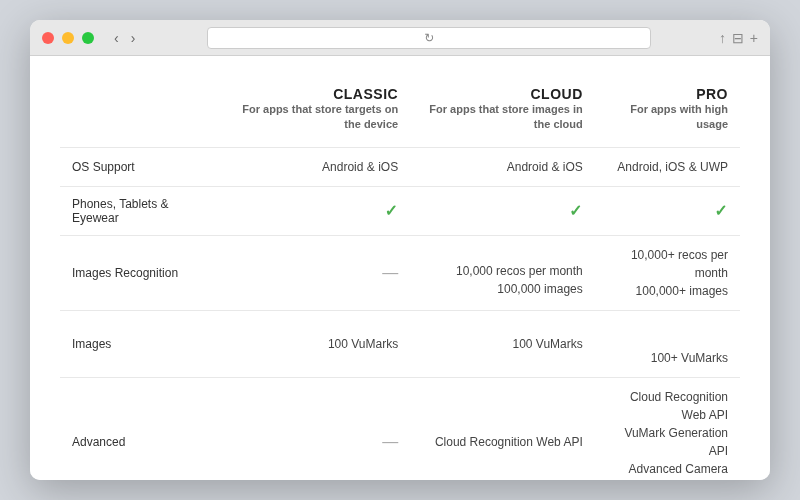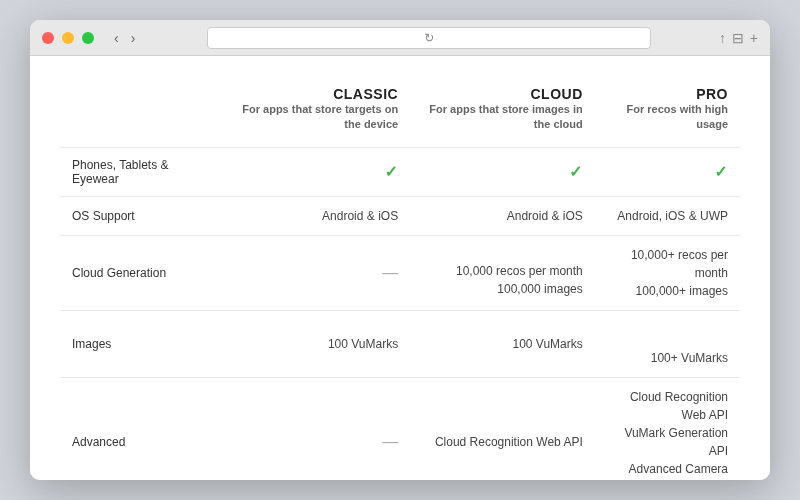--- a/index.html
+++ b/index.html
@@ -193,45 +193,45 @@
           <th>
             <div class="plan-name">CLASSIC</div>
             <div class="plan-desc">For apps that store targets on the device</div>
           </th>
           <th>
             <div class="plan-name">CLOUD</div>
             <div class="plan-desc">For apps that store images in the cloud</div>
           </th>
           <th>
             <div class="plan-name">PRO</div>
-            <div class="plan-desc">For recos with high usage</div>
+            <div class="plan-desc">For apps with high usage</div>
           </th>
         </tr>
       </thead>
       <tbody id="features-body">
           <tr>
+            <td>OS Support</td>
+            <td>
+              <div class="cell-text" style="white-space: pre-line;">Android &amp; iOS</div>
+            </td>
+            <td>
+              <div class="cell-text" style="white-space: pre-line;">Android &amp; iOS</div>
+            </td>
+            <td>
+              <div class="cell-text" style="white-space: pre-line;">Android, iOS &amp; UWP</div>
+            </td>
+          </tr>
+          <tr>
             <td>Phones, Tablets &amp; Eyewear</td>
             <td><span class="check">✓</span></td>
             <td><span class="check">✓</span></td>
             <td><span class="check">✓</span></td>
           </tr>
           <tr>
-            <td>OS Support</td>
-            <td>
-              <div class="cell-text" style="white-space: pre-line;">Android &amp; iOS</div>
-            </td>
-            <td>
-              <div class="cell-text" style="white-space: pre-line;">Android &amp; iOS</div>
-            </td>
-            <td>
-              <div class="cell-text" style="white-space: pre-line;">Android, iOS &amp; UWP</div>
-            </td>
-          </tr>
-          <tr>
-            <td>Cloud Generation</td>
+            <td>Images Recognition</td>
             <td><span class="dash">—</span></td>
             <td>
               <div class="cell-text" style="white-space: pre-line; margin-top: 14px;">10,000 recos per month
 100,000 images</div>
             </td>
             <td>
               <div class="cell-text" style="white-space: pre-line;">10,000+ recos per month
 100,000+ images</div>
             </td>
           </tr>

